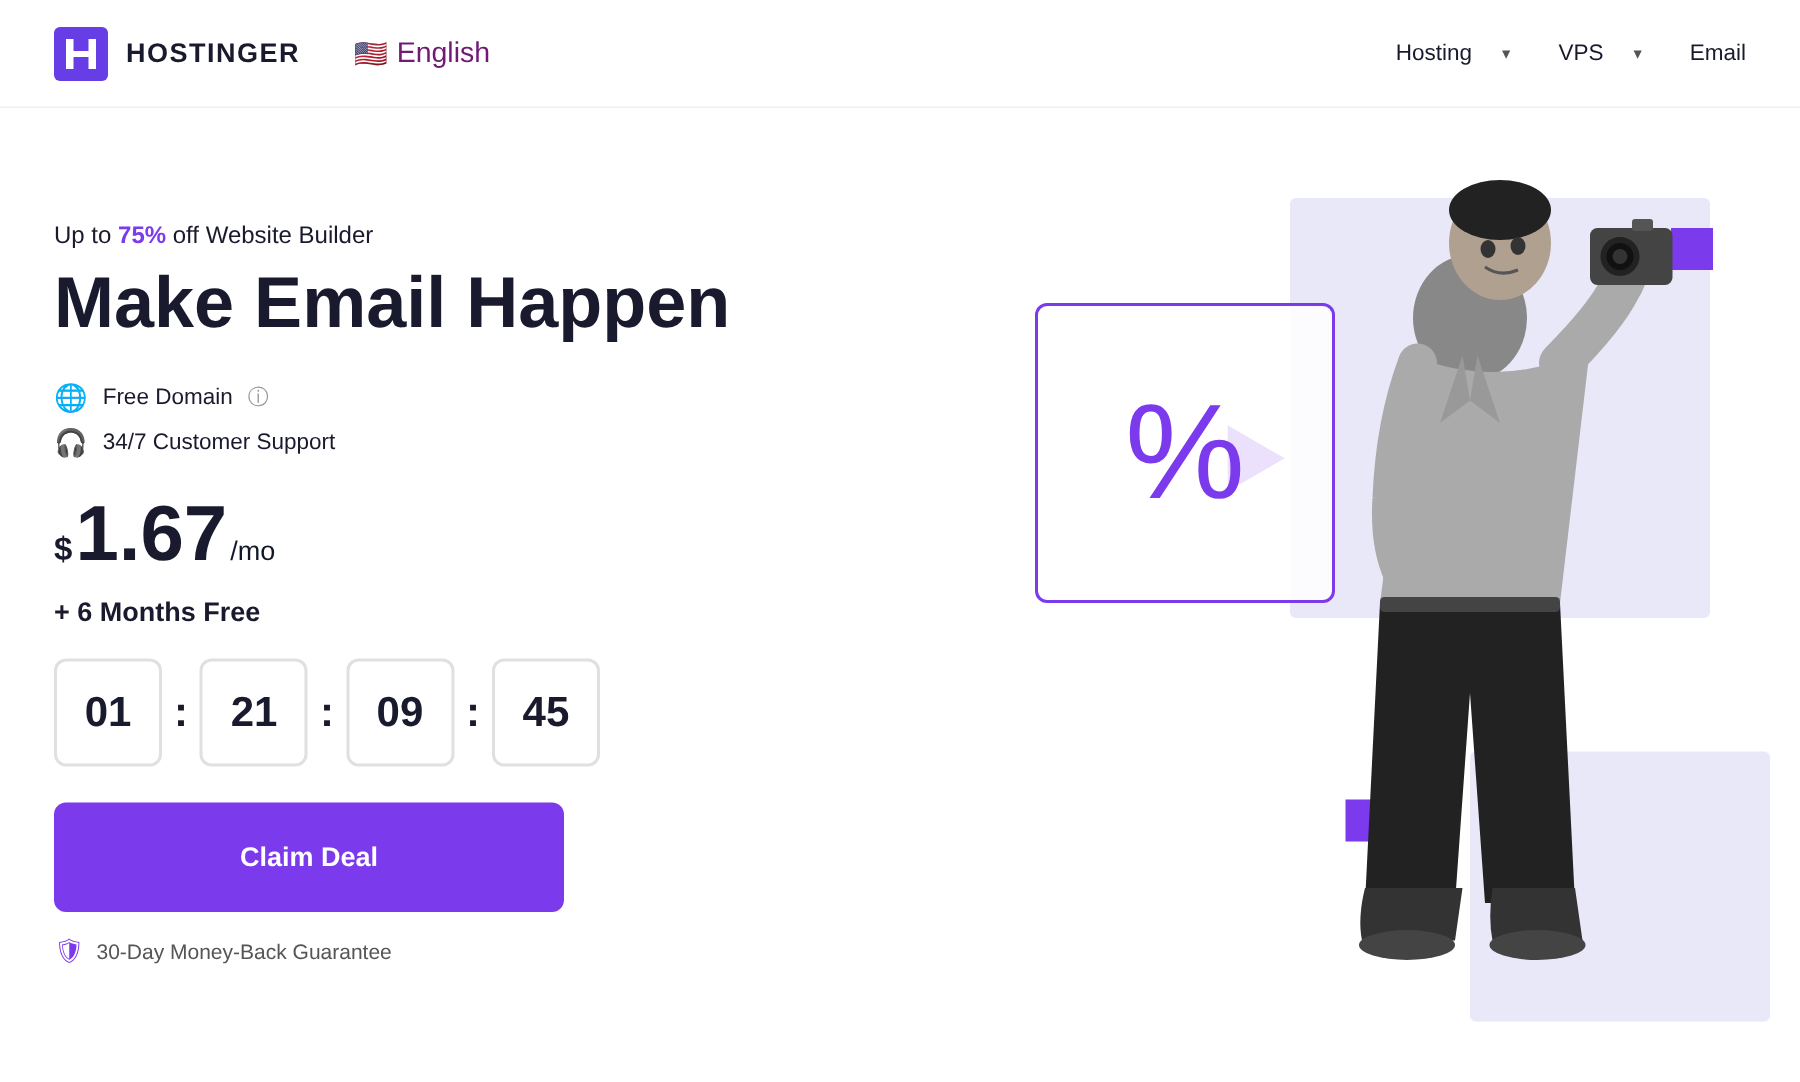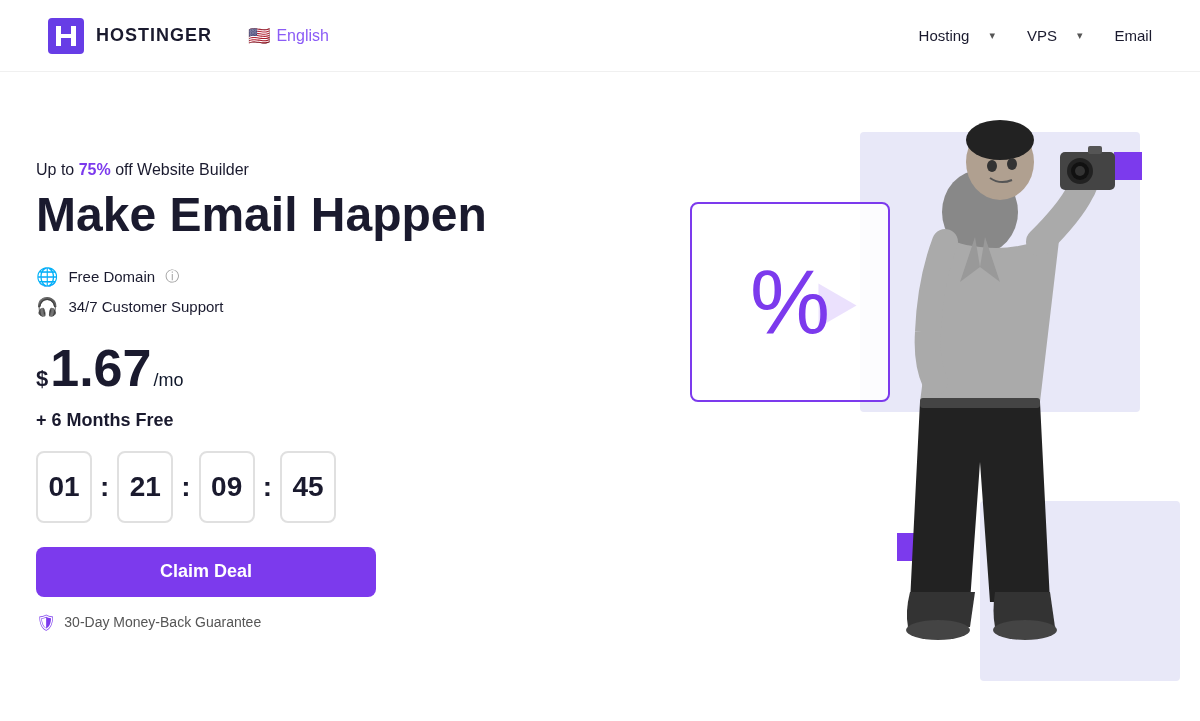--- a/index.html
+++ b/index.html
@@ -2,21 +2,21 @@
 <html><head>
   <meta charset="utf-8">
   <style>
     * { margin: 0; padding: 0; box-sizing: border-box; }
     body { font-family: -apple-system, BlinkMacSystemFont, 'Segoe UI', Arial, sans-serif; background: #fff; width: 1200px; height: 721px; overflow: hidden; }
 
     
     .header {
       display: flex;
       align-items: center;
-      padding: 0 48px;
+      padding: 0 36px;
       height: 72px;
       border-bottom: 1px solid #f0f0f0;
     }
     .logo-area {
       display: flex;
       align-items: center;
       gap: 12px;
       margin-right: 20px;
     }
     .logo-icon {
@@ -33,22 +33,22 @@
       display: flex;
       align-items: center;
       gap: 6px;
       margin-left: 16px;
       cursor: pointer;
     }
     .flag {
       font-size: 18px;
     }
     .lang-label {
-      font-size: 16px;
-      color: #8b5cf6;
+      font-size: 19px;
+      color: #701a75;
       font-weight: 500;
     }
     .nav-right {
       margin-left: auto;
       display: flex;
       align-items: center;
       gap: 32px;
     }
     .nav-item {
       display: flex;
@@ -143,39 +143,39 @@
       color: #1a1a2e;
       margin-bottom: 20px;
     }
     .countdown {
       display: flex;
       align-items: center;
       gap: 8px;
       margin-bottom: 24px;
     }
     .countdown-box {
-      width: 56px;
+      width: 72px;
       height: 72px;
       border: 2px solid #e0e0e0;
       border-radius: 8px;
       display: flex;
       align-items: center;
       justify-content: center;
       font-size: 28px;
       font-weight: 600;
       color: #1a1a2e;
     }
     .countdown-sep {
       font-size: 28px;
       font-weight: 700;
       color: #1a1a2e;
     }
     .claim-btn {
       width: 340px;
-      height: 50px;
+      height: 73px;
       background: #7c3aed;
       color: #fff;
       border: none;
       border-radius: 8px;
       font-size: 18px;
       font-weight: 700;
       cursor: pointer;
       margin-bottom: 16px;
       display: block;
     }

